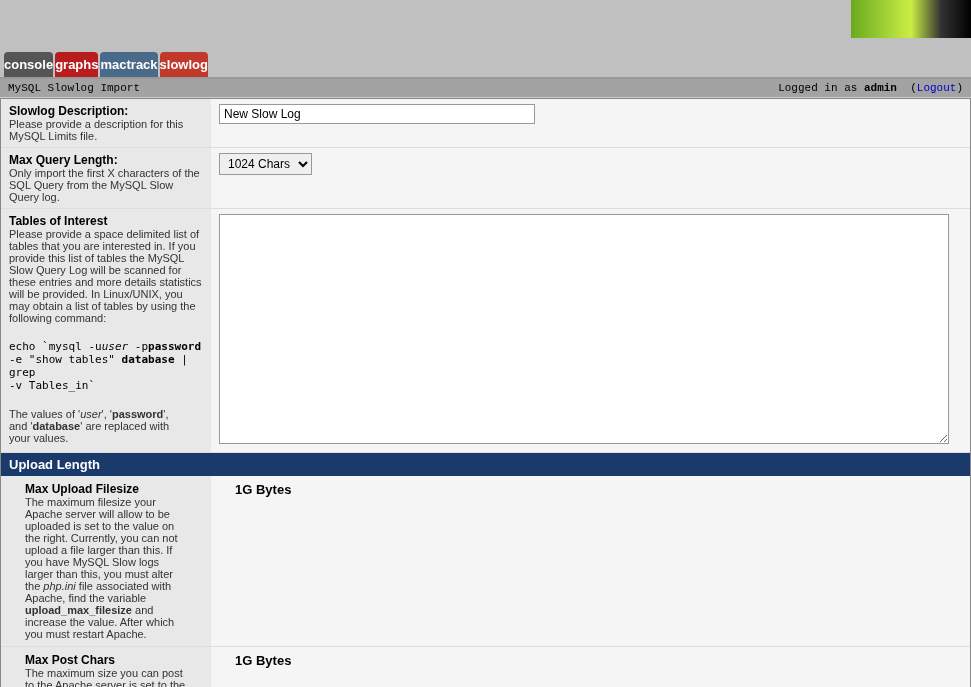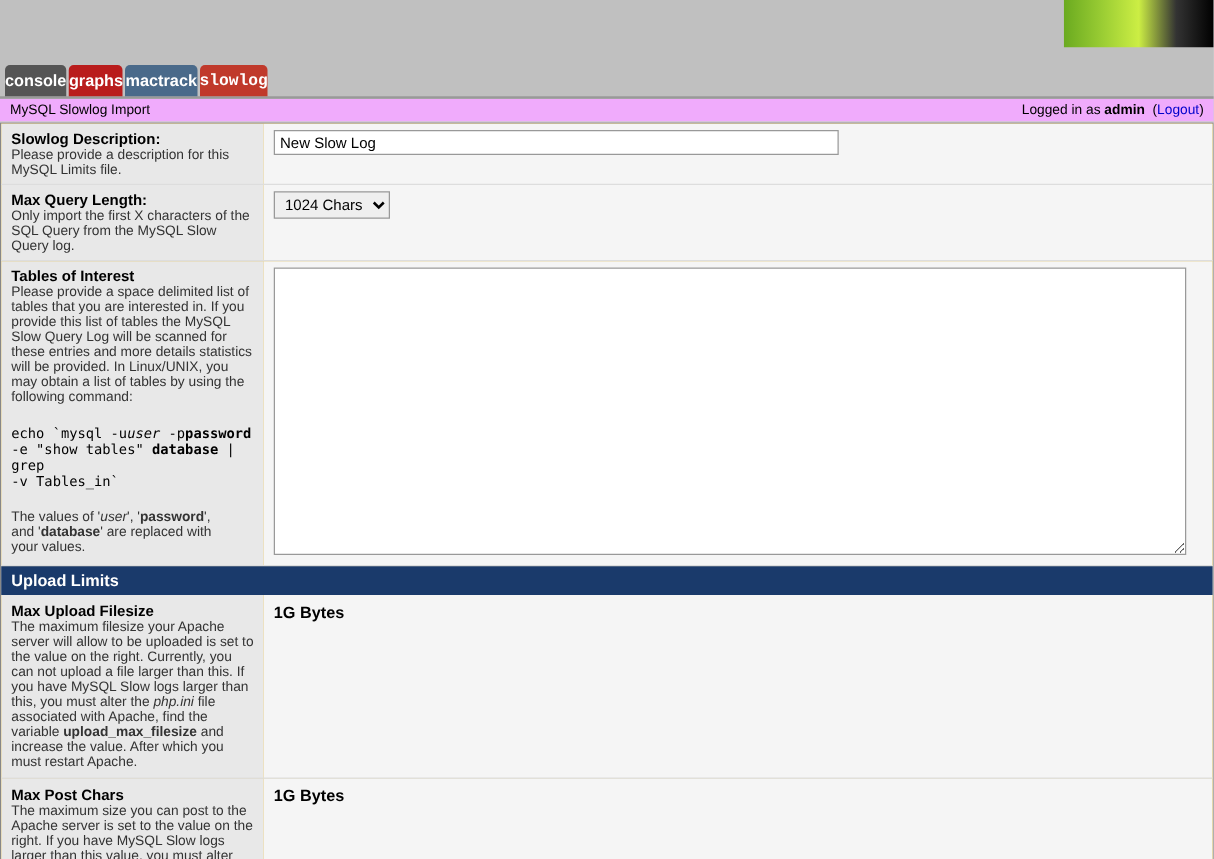--- a/index.html
+++ b/index.html
@@ -4,55 +4,55 @@
   <style>
     * { box-sizing: border-box; margin: 0; padding: 0; }
     body { font-family: Arial, sans-serif; font-size: 12px; background: #d0d0d0; color: #000; }
 
     
     #top-nav { background: #c0c0c0; padding: 4px 0 0 4px; display: flex; align-items: flex-end; border-bottom: 2px solid #999; position: relative; }
     .nav-tab { display: inline-block; padding: 5px 0; font-size: 13px; font-weight: bold; color: #fff; border-radius: 4px 4px 0 0; cursor: pointer; margin-right: 2px; text-decoration: none; }
     .nav-tab.console { background: #555; }
     .nav-tab.graphs { background: #b91c1c; }
     .nav-tab.mactrack { background: #4a6a8a; margin-top: 48px; }
-    .nav-tab.slowlog { background: #c0392b; font-family: Liberation Mono, monospace; }
+    .nav-tab.slowlog { background: #c0392b; }
     .nav-logo { position: absolute; right: 0; top: 0; width: 120px; height: 38px; overflow: hidden; }
     .nav-logo-bar { height: 38px; background: linear-gradient(to right, #6aaa20, #99cc33, #ccee44, #333, #000); }
 
     
-    #status-bar { background: #f0abfc; border-bottom: 1px solid #ccc; padding: 3px 8px; display: flex; justify-content: space-between; font-size: 11px; }
+    #status-bar { background: #a3a3a3; border-bottom: 1px solid #ccc; padding: 3px 8px; display: flex; justify-content: space-between; font-size: 11px; font-family: Liberation Mono, monospace; }
     #status-bar a { color: #0000cc; text-decoration: none; }
 
     
     #main { background: #f0f0f0; padding: 0; }
 
     
     .section-header { background: #1a3a6b; color: #fff; font-weight: bold; font-size: 13px; padding: 4px 8px; }
 
     
     .form-table { width: 100%; border-collapse: collapse; background: #eab308; }
     .form-table td { vertical-align: top; padding: 5px 8px; border-bottom: 1px solid #ddd; }
     .form-table .label-cell { width: 210px; background: #e8e8e8; font-size: 11px; }
     .form-table .label-cell .label-title { font-weight: bold; font-size: 12px; }
     .form-table .input-cell { background: #f5f5f5; }
 
-    input[type="text"] { width: 452px; padding: 2px 4px; border: 1px solid #999; font-size: 12px; }
+    input[type="text"] { width: 316px; padding: 2px 4px; border: 1px solid #999; font-size: 12px; }
     input[type="text"].file-input { width: 380px; }
     select { padding: 2px 4px; border: 1px solid #999; font-size: 12px; }
     textarea { width: 730px; height: 230px; border: 1px solid #999; font-size: 12px; padding: 2px; resize: vertical; }
     button.browse-btn { padding: 3px 10px; border: 1px solid #888; background: #e0e0e0; font-size: 12px; cursor: pointer; }
 
     
     .info-text { font-size: 11px; color: #333; }
     .info-text em { font-style: italic; }
     .info-text strong { font-weight: bold; }
     .code-block { font-family: monospace; font-size: 11px; margin: 4px 0; }
 
     
-    .limit-row td { vertical-align: top; padding: 6px 8px; border-bottom: 1px solid #ddd; }
+    .limit-row td { vertical-align: top; padding: 6px 24px; border-bottom: 1px solid #ddd; }
     .limit-size { font-weight: bold; font-size: 13px; white-space: nowrap; padding-right: 12px; }
 
     .outer-wrapper { border: 1px solid #888; margin: 0; }
   </style>
 </head>
 <body>
 
 <div id="top-nav">
   <a class="nav-tab console">console</a>
   <a class="nav-tab graphs">graphs</a>
@@ -123,21 +123,21 @@
             your values.
           </div>
         </td>
         <td class="input-cell">
           <textarea style=""></textarea>
         </td>
       </tr>
     </tbody>
       </table>
 
-    <div class="section-header">Upload Limits</div>
+    <div class="section-header">Upload Length</div>
 
     <table class="form-table">
 
       <tbody>
           <tr class="limit-row">
         <td class="label-cell">
           <div class="label-title">Max Upload Filesize</div>
           <div class="info-text">
             The maximum filesize your Apache server will allow to be uploaded is set to the value on the right. Currently, you can not upload a file larger than this. If you have MySQL Slow logs larger than this, you must alter the <em>php.ini</em> file associated with Apache, find the variable <strong>upload_max_filesize</strong> and increase the value. After which you must restart Apache.
           </div>

